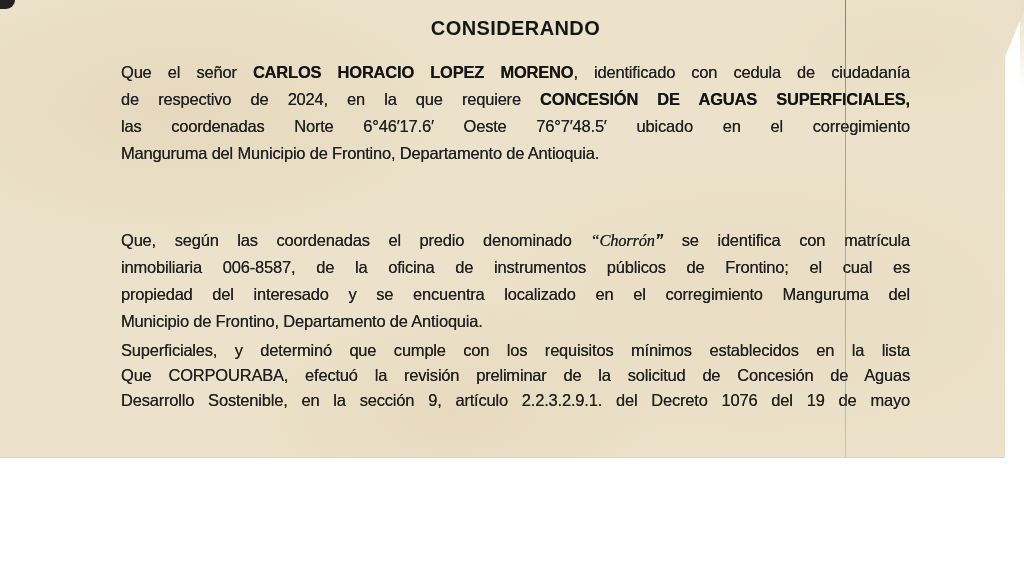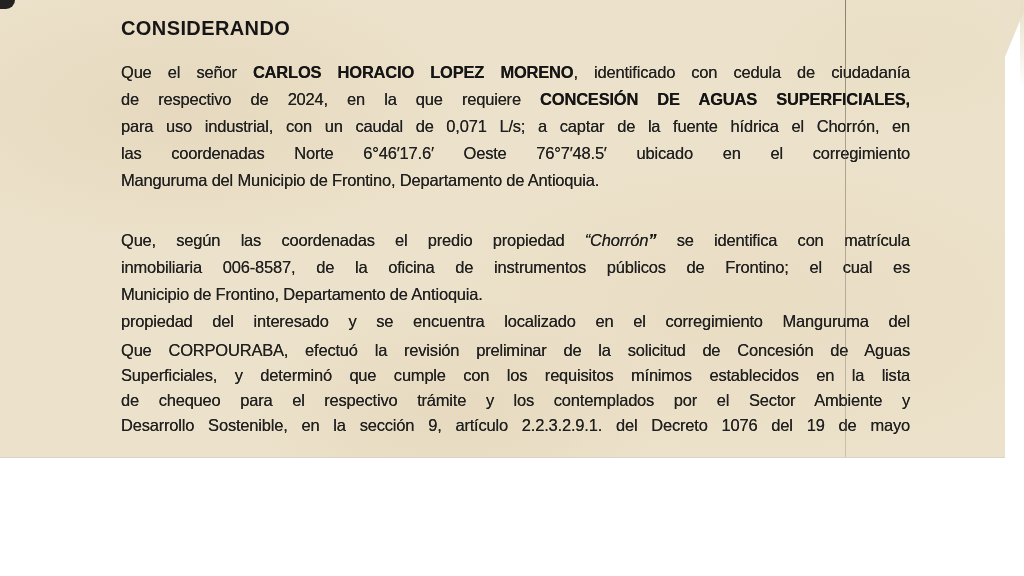--- a/index.html
+++ b/index.html
@@ -41,63 +41,61 @@
   .crease {
     position:absolute; left:845px; top:0; width:1px; height:457px;
     background:linear-gradient(to bottom,
       rgba(104,96,82,0.75) 0%,
       rgba(122,112,95,0.55) 35%,
       rgba(122,112,95,0.45) 70%,
       rgba(130,120,102,0.30) 100%);
   }
   .doc-title {
     position:absolute; left:121px; top:17px; width:789px; height:27px;
-    text-align:left;
+    text-align:center;
     font-weight:700; font-size:20px; letter-spacing:0.4px;
     color:#161616;
   }
   .para { position:absolute; left:121px; width:789px; }
   .p1 { top:59px; }
   .p2 { top:227px; }
   .p3 { top:338px; }
   .line {
     height:27px; line-height:27px;
     font-size:16.5px; letter-spacing:-0.2px;
     text-align:justify; text-align-last:justify;
     white-space:normal; overflow:visible;
     text-shadow:0 0 0.45px rgba(31,31,31,0.85);
   }
   .p3 .line { height:25px; line-height:25px; }
   .line.last { text-align-last:left; }
   .line .b { font-weight:700; color:#151515; }
-  .line .i { font-style:italic; }
+  .line .i { font-style:italic;font-family:Liberation Serif, serif; }
   .line .bi { font-weight:700; font-style:italic; color:#151515; }
 </style>
 </head>
 <body>
 
 <div class="paper">
   <div class="doc-title">CONSIDERANDO</div>
   <div class="para p1">
       <div class="line"><span>Que el señor </span><span class="b">CARLOS HORACIO LOPEZ MORENO</span><span>, identificado con cedula de ciudadanía</span></div>
       <div class="line"><span>de respectivo de 2024, en la que requiere </span><span class="b">CONCESIÓN DE AGUAS SUPERFICIALES,</span></div>
-      <div class="line"><span>para uso industrial, con un caudal de 0,071 L/s; a captar de la fuente hídrica el Chorrón, en</span></div>
       <div class="line"><span>las coordenadas Norte 6°46′17.6′ Oeste 76°7′48.5′ ubicado en el corregimiento</span></div>
       <div class="line last"><span>Manguruma del Municipio de Frontino, Departamento de Antioquia.</span></div>
     </div>
   <div class="para p2">
-      <div class="line"><span>Que, según las coordenadas el predio propiedad </span><span class="i">“Chorrón</span><span class="bi">”</span><span> se identifica con matrícula</span></div>
+      <div class="line"><span>Que, según las coordenadas el predio denominado </span><span class="i">“Chorrón</span><span class="bi">”</span><span> se identifica con matrícula</span></div>
       <div class="line"><span>inmobiliaria 006-8587, de la oficina de instrumentos públicos de Frontino; el cual es</span></div>
+      <div class="line"><span>propiedad del interesado y se encuentra localizado en el corregimiento Manguruma del</span></div>
       <div class="line last"><span>Municipio de Frontino, Departamento de Antioquia.</span></div>
-      <div class="line"><span>propiedad del interesado y se encuentra localizado en el corregimiento Manguruma del</span></div>
     </div>
   <div class="para p3">
+      <div class="line"><span>Superficiales, y determinó que cumple con los requisitos mínimos establecidos en la lista</span></div>
       <div class="line"><span>Que CORPOURABA, efectuó la revisión preliminar de la solicitud de Concesión de Aguas</span></div>
-      <div class="line"><span>Superficiales, y determinó que cumple con los requisitos mínimos establecidos en la lista</span></div>
-      <div class="line"><span>de chequeo para el respectivo trámite y los contemplados por el Sector Ambiente y</span></div>
       <div class="line"><span>Desarrollo Sostenible, en la sección 9, artículo 2.2.3.2.9.1. del Decreto 1076 del 19 de mayo</span></div>
     </div>
 </div>
 
 <div class="paper-edge-wedge"></div>
 <div class="paper-edge-sliver"></div>
 <div class="corner-mark"></div>
 <div class="crease"></div>
 
 </body></html>

